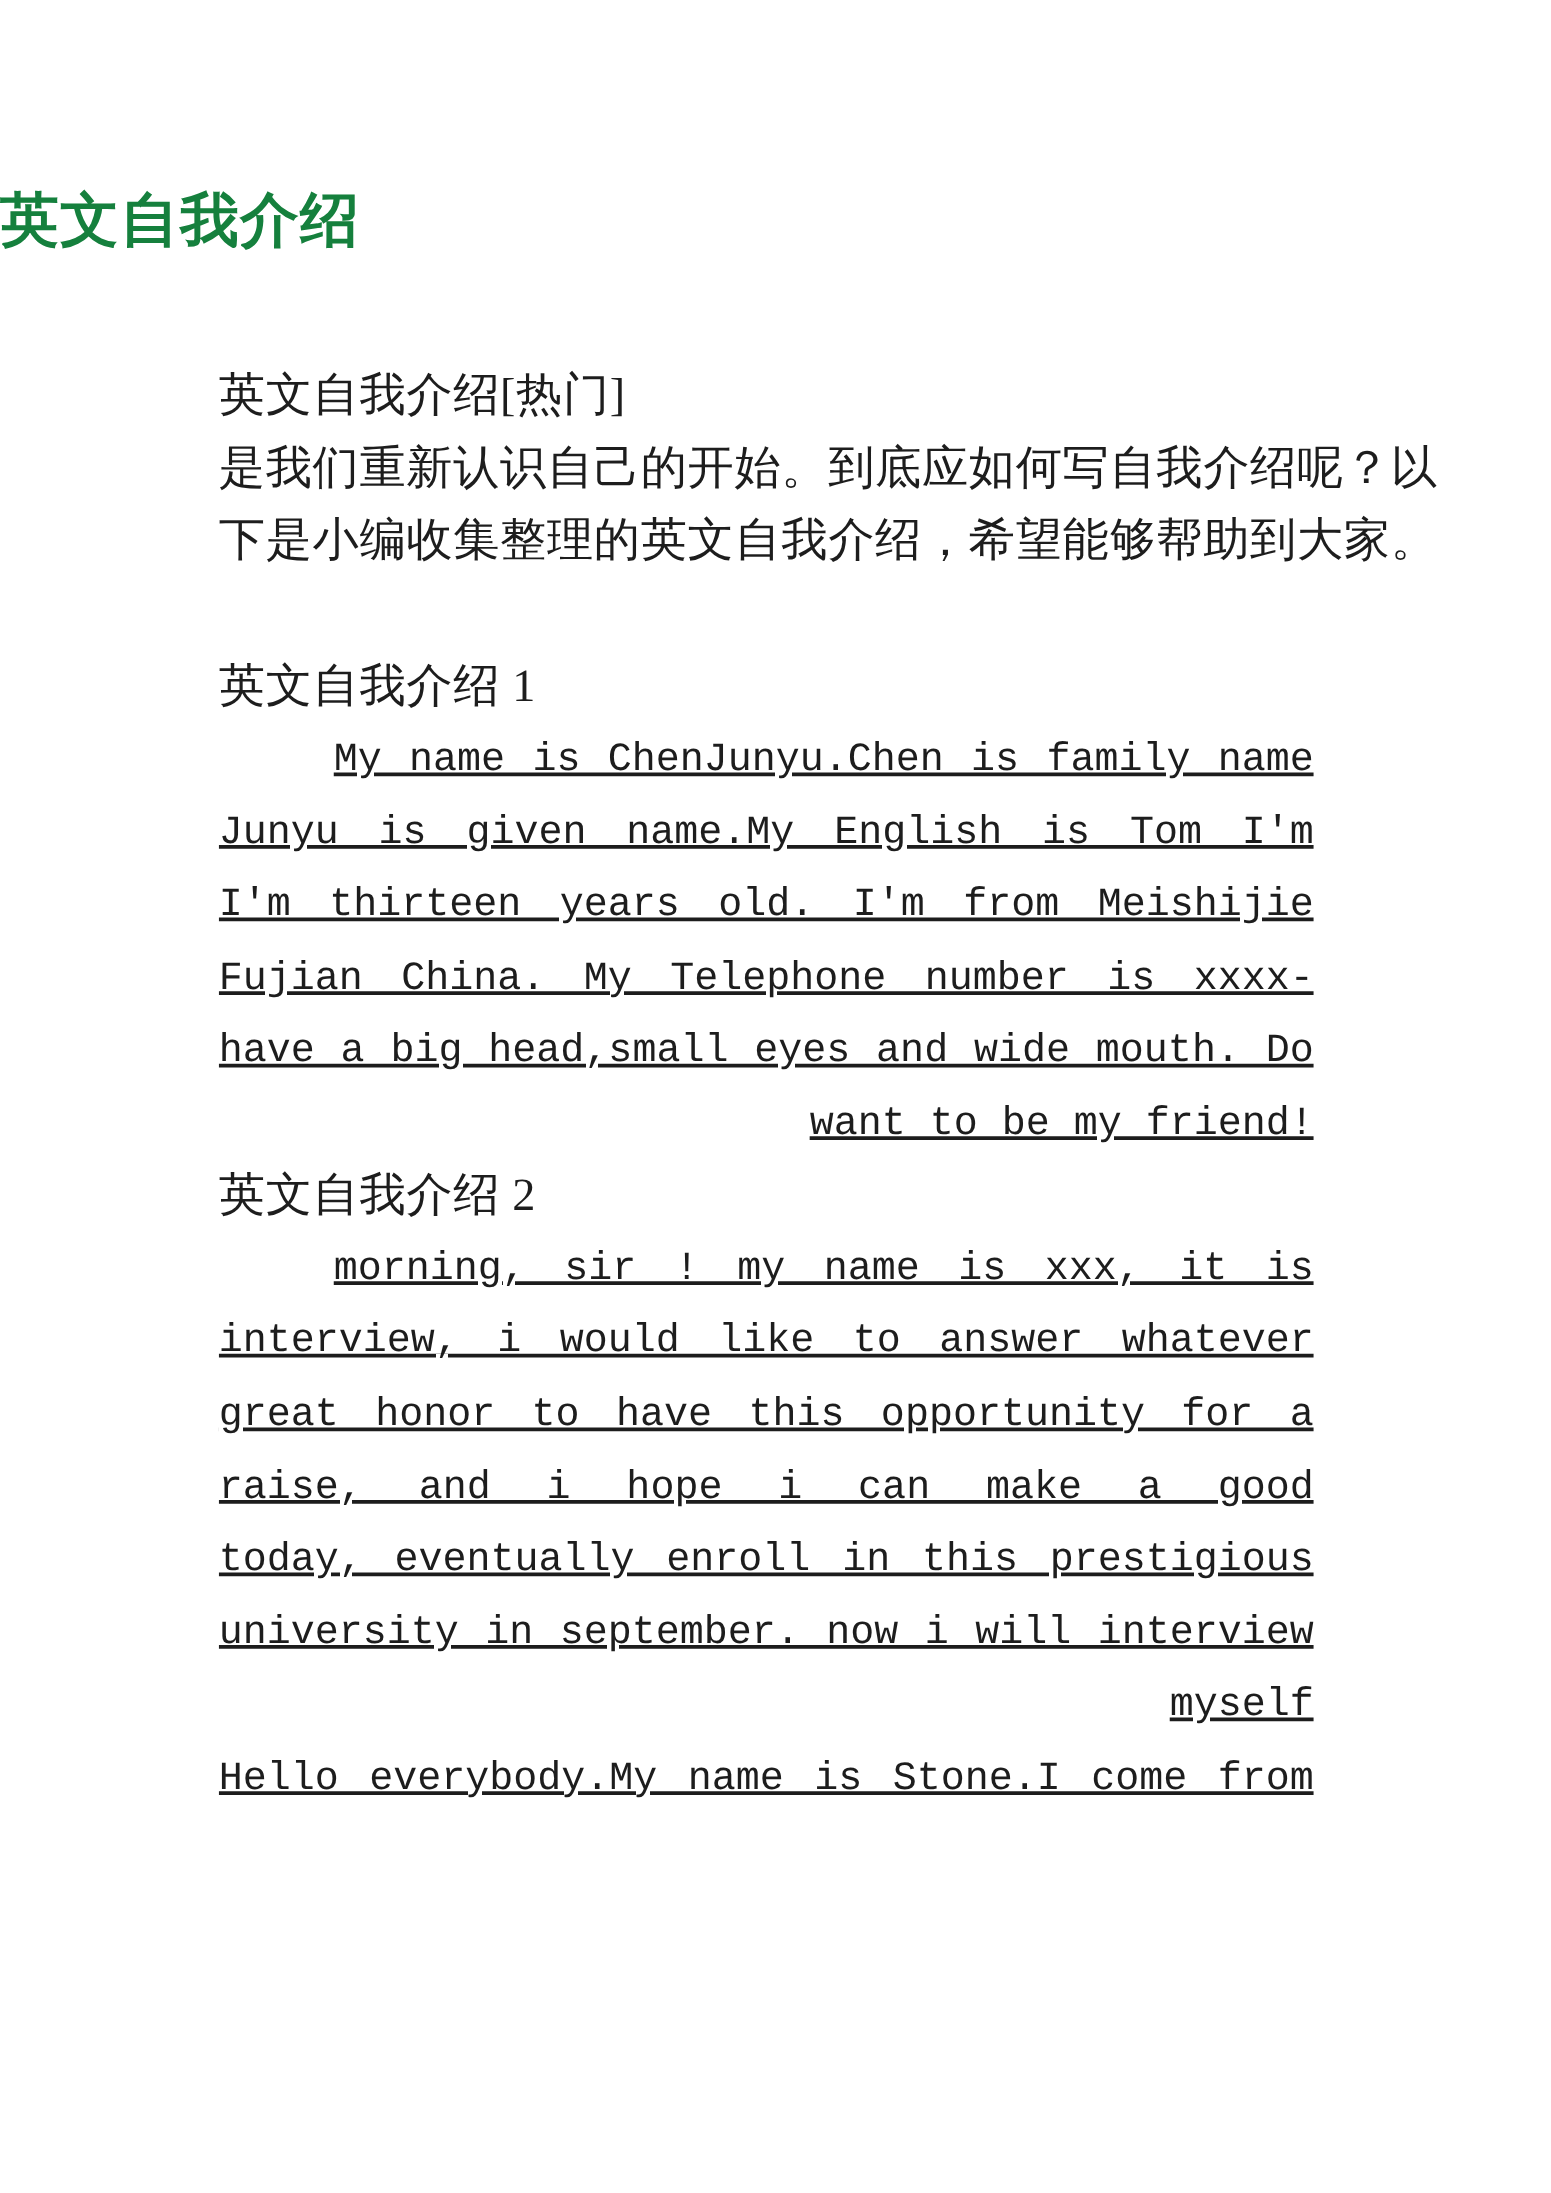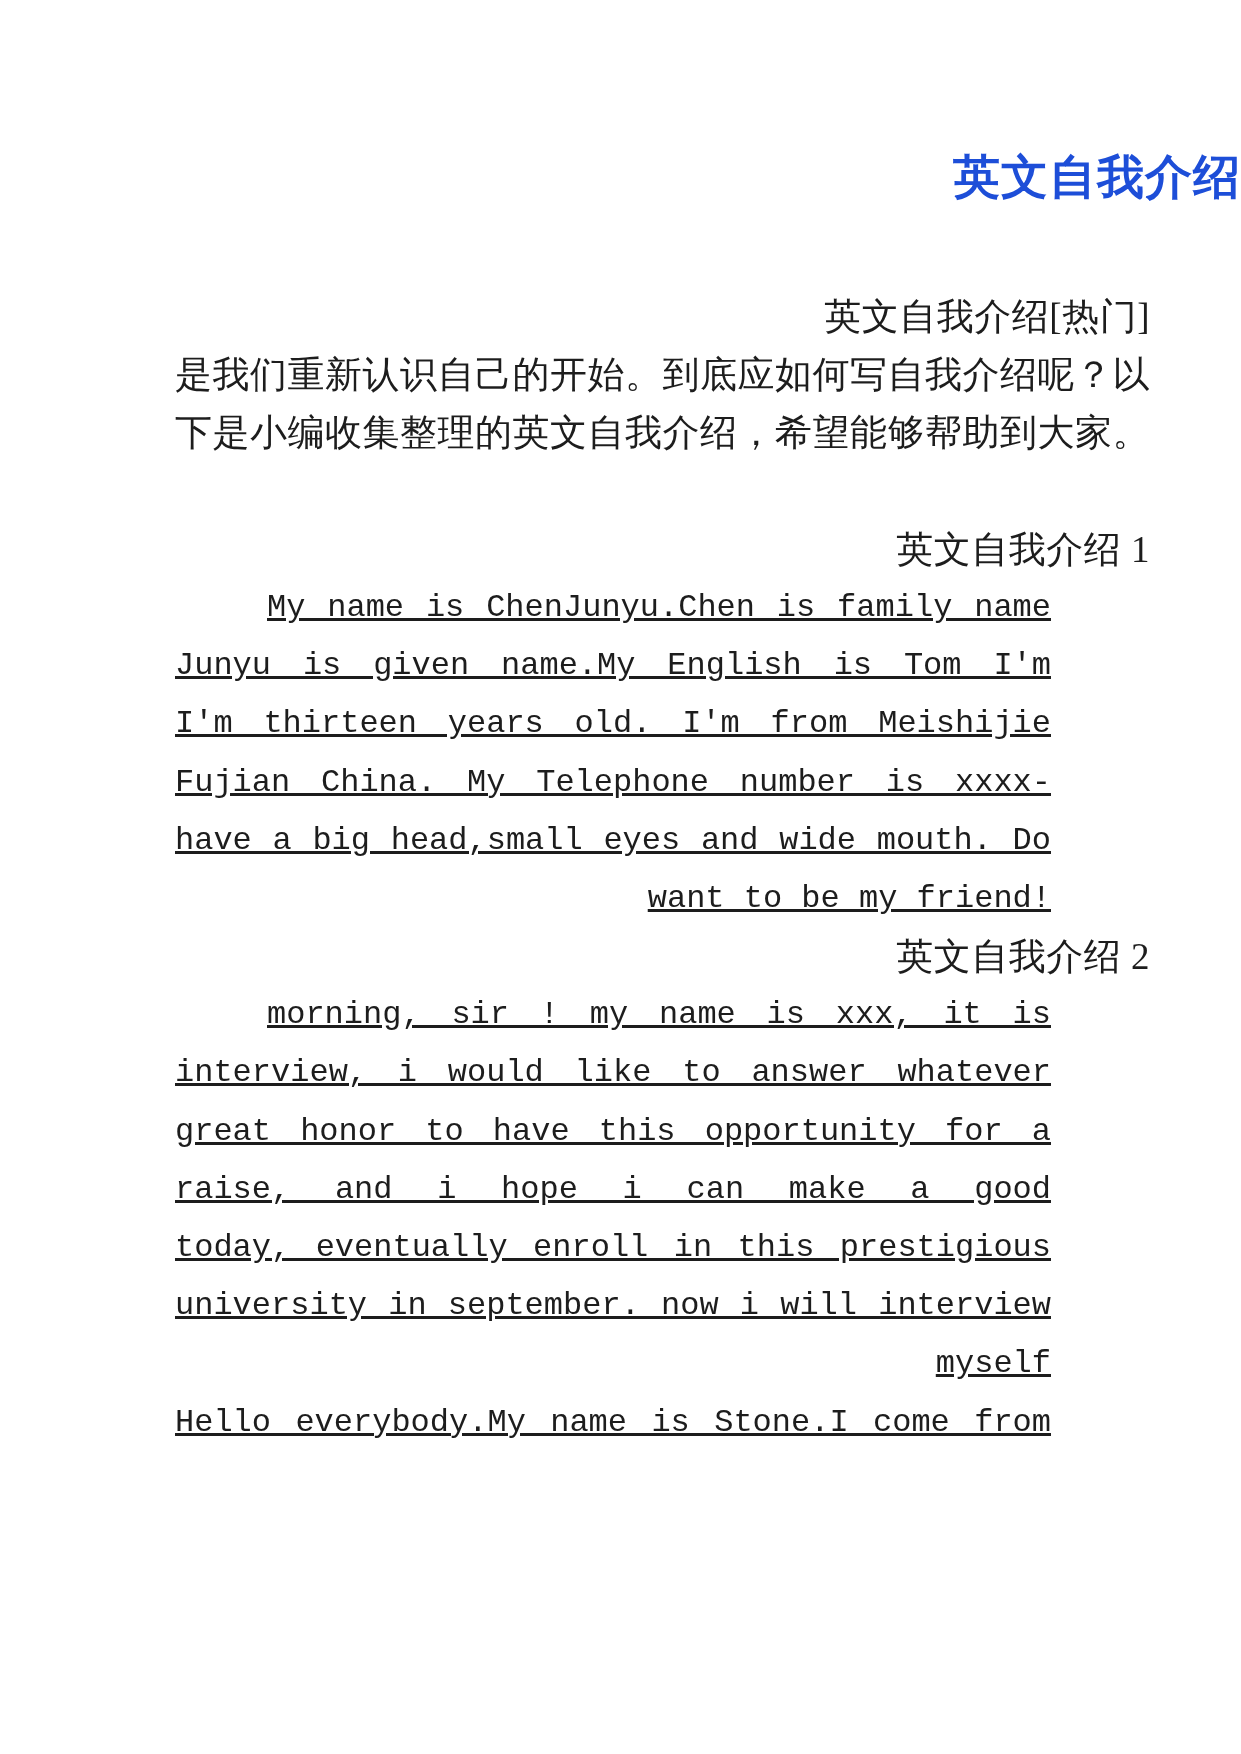--- a/index.html
+++ b/index.html
@@ -14,46 +14,45 @@
     background: #ffffff;
     overflow: hidden;
     font-family: "Liberation Serif", serif;
     color: #1d1d1d;
   }
   .doc-title {
     position: absolute;
     top: 146px;
     left: 0;
     width: 100%;
-    text-align: right;
+    text-align: left;
     font-family: "Liberation Serif", serif;
     font-weight: bold;
     font-size: 47px;
     line-height: 62px;
-    color: #1d4ed8;
+    color: #15803d;
     letter-spacing: 1px;
   }
   .doc-body {
     position: absolute;
     top: 288px;
     left: 175px;
     width: 975px;
   }
   .line {
     height: 58.2px;
     line-height: 58.2px;
     overflow: hidden;
     white-space: nowrap;
   }
   
   .cn {
     font-family: "Liberation Serif", serif;
     font-size: 37px;
     letter-spacing: 0.5px;
-    text-align: right;
   }
   .cn-indent {
     text-indent: 50px;
   }
   
   .en {
     font-family: "Liberation Mono", monospace;
     font-size: 32px;
     width: 876px;
     white-space: normal;

